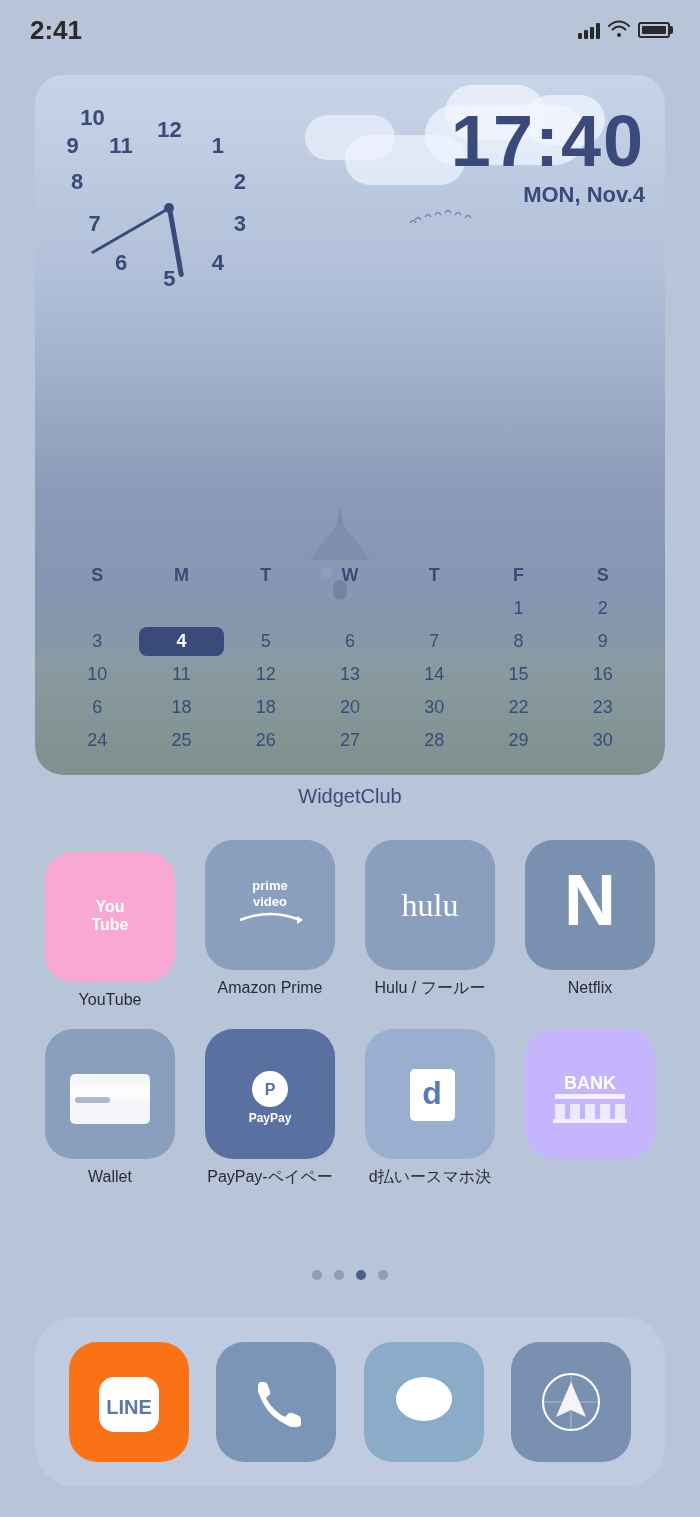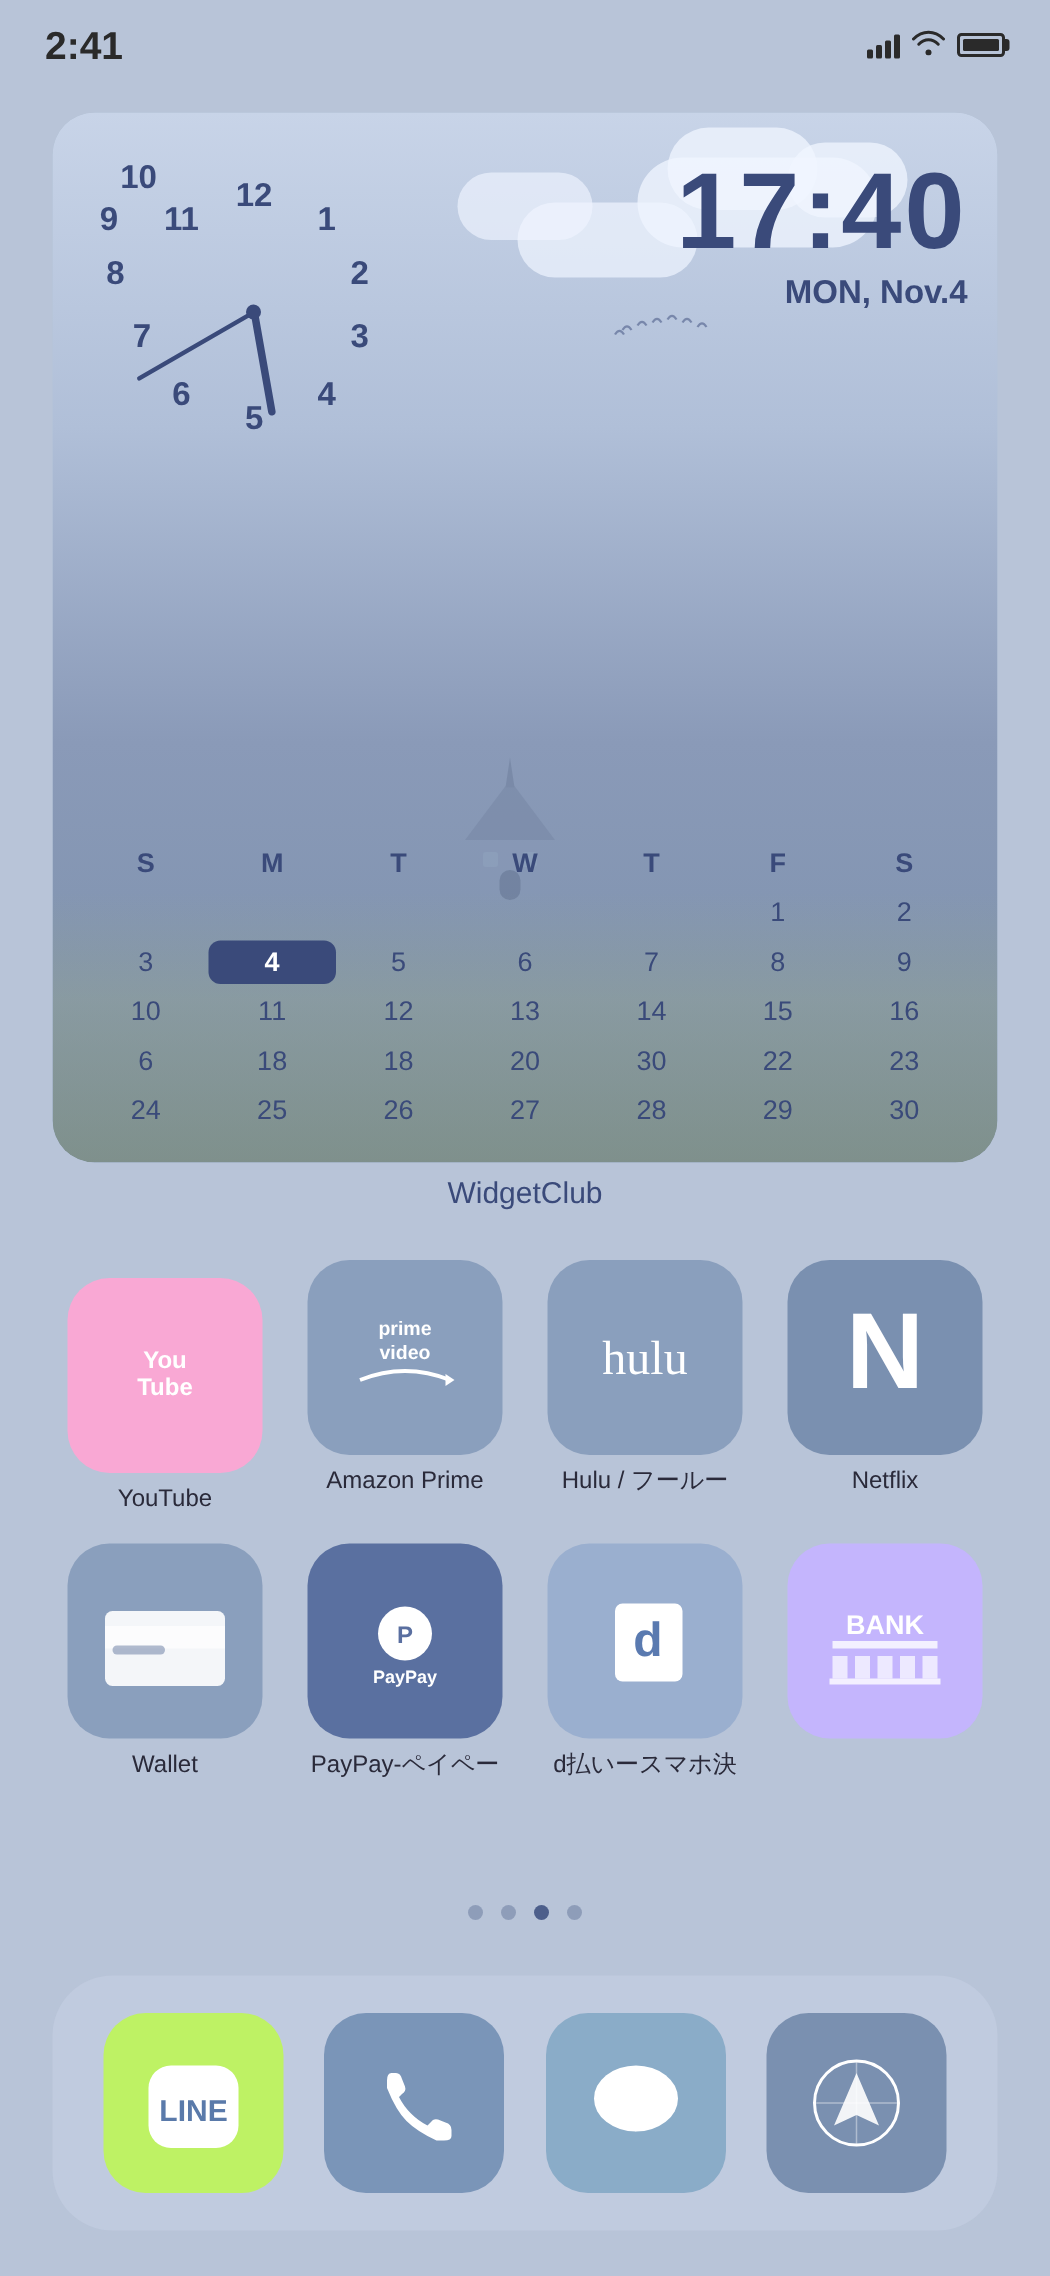--- a/index.html
+++ b/index.html
@@ -544,21 +544,21 @@
   </div>
 
 <div class="page-dots" id="page-dots">
     <div class="dot"></div>
     <div class="dot"></div>
     <div class="dot active"></div>
     <div class="dot"></div>
   </div>
 
 <div class="dock" id="dock">
-    <div class="dock-icon" style="background: #bef264; justify-content: center;">
+    <div class="dock-icon" style="background: #f97316; justify-content: center;">
       <svg width="80" height="80" viewBox="0 0 80 80">
         <rect x="10" y="15" width="60" height="55" rx="15" fill="white"></rect>
         <text x="40" y="52" text-anchor="middle" fill="#5a7aaa" font-size="20" font-weight="900" font-family="Arial">LINE</text>
       </svg>
     </div>
     <div class="dock-icon" style="background: rgb(122, 149, 184);">
       <svg width="60" height="60" viewBox="0 0 60 60">
         <path d="M15 10 Q12 10 12 15 L12 20 Q18 35 25 42 Q32 49 45 55 L50 55 Q55 55 55 52 L55 48 Q55 44 51 43 L46 41 Q43 40 41 43 L39 45 Q33 42 28 37 Q23 32 20 26 L22 24 Q25 22 24 19 L22 14 Q21 10 18 10 Z" fill="white"></path>
       </svg>
     </div>

